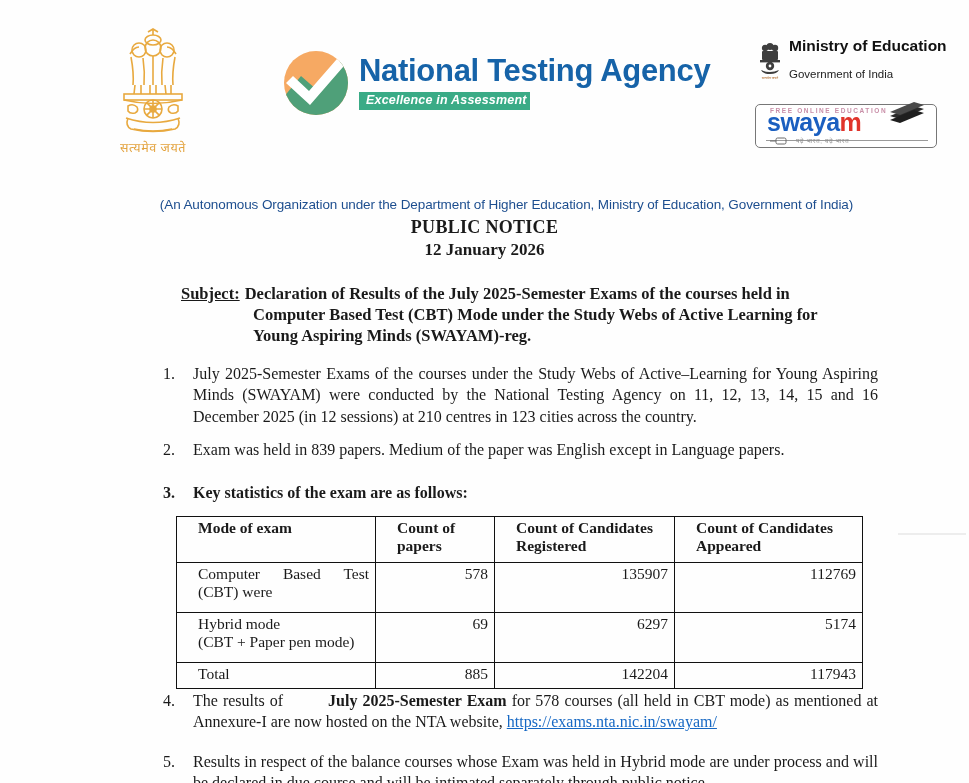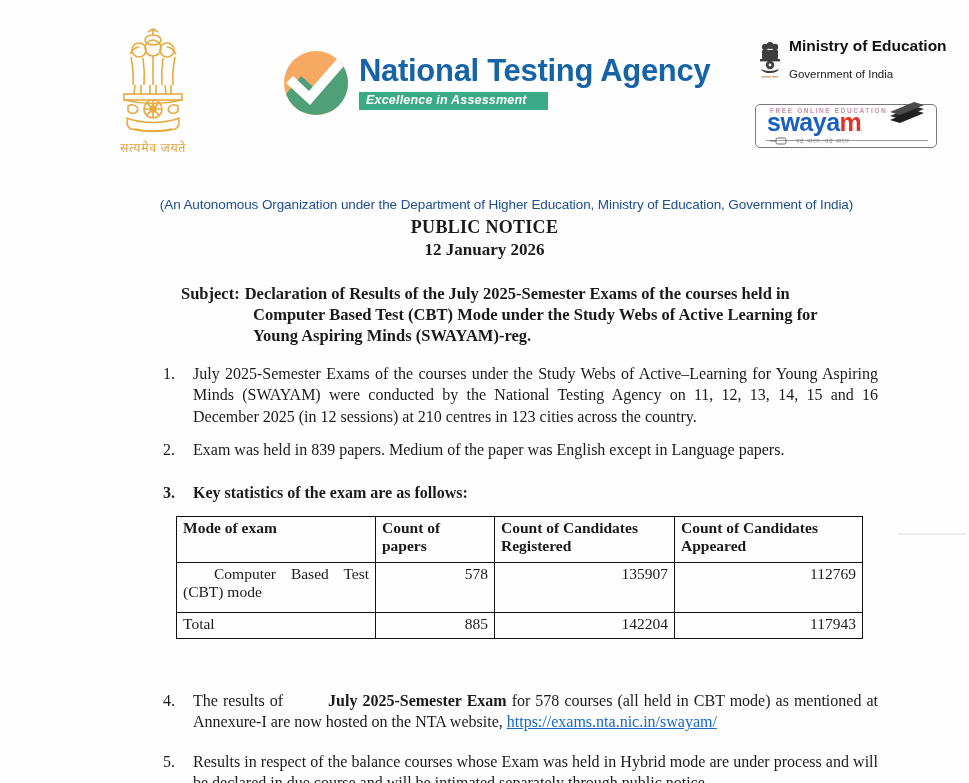--- a/index.html
+++ b/index.html
@@ -83,32 +83,32 @@
   }
   .nta-tagline {
     display: inline-block;
     margin-top: 6px;
     background: #3aab86;
     color: #ffffff;
     font-family: "Liberation Sans", sans-serif;
     font-size: 12.5px;
     font-weight: bold;
     font-style: italic;
-    padding: 2px 21px 3px 7px;
+    padding: 2px 3px 3px 7px;
     letter-spacing: 0.2px;
     white-space: nowrap;
   }
 
   
   .moe-wrap {
     position: absolute;
     left: 757px;
     top: 20px;
     display: flex;
-    align-items: center;
+    align-items: flex-end;
   }
   .moe-emblem { width: 26px; height: 40px; flex: none; margin-right: 6px; }
   .moe-lines { line-height: 1.05; }
   .moe-title {
     font-family: "Liberation Sans", sans-serif;
     font-size: 15.5px;
     font-weight: bold;
     color: #111;
     white-space: nowrap;
   }
@@ -230,21 +230,21 @@
     position: absolute;
     top: 283px;
     left: 181px;
     width: 681px;
     font-size: 16.5px;
     font-weight: bold;
     line-height: 1.28;
     text-align: justify;
     text-align-last: left;
   }
-  .subject .sub-label { margin-right: 5px; }
+  .subject .sub-label { margin-right: 5px; text-decoration: underline; }
   .subject-l1 { display: block; text-align: justify; }
   .subject-hang { display: block; padding-left: 72px; text-align: justify; }
   .subject-last { display: block; padding-left: 72px; }
 
   
   .item {
     position: absolute;
     display: flex;
     font-size: 16px;
     line-height: 1.33;
@@ -276,39 +276,38 @@
     position: absolute;
     top: 516px;
     left: 176px;
     width: 686px;
     border-collapse: collapse;
     font-size: 15.5px;
     table-layout: fixed;
   }
   .stats-table td, .stats-table th {
     border: 1.3px solid #111;
-    padding: 2px 6px 3px 6px;
+    padding: 2px 6px 3px 21px;
     vertical-align: top;
     font-weight: normal;
   }
   .stats-table thead th {
     font-weight: bold;
     text-align: left;
     text-align-last: justify;
     height: 40px;
   }
   .stats-table thead th.plain { text-align-last: left; }
   .col-mode   { width: 199px; }
   .col-papers { width: 119px; }
   .col-reg    { width: 180px; }
   .col-app    { width: 188px; }
   .cell-just {
     text-align: justify;
     text-align-last: justify;
-    margin-left: 31px;
   }
   .num-cell { text-align: right; }
   .row-tall td { height: 44px; }
   .row-total td { height: 20px; }
 
   
   .scan-artifact {
     position: absolute;
     top: 533px;
     left: 898px;
@@ -462,25 +461,34 @@
         <th class="plain">Mode of exam</th>
         <th>Count of papers</th>
         <th>Count of Candidates Registered</th>
         <th>Count of Candidates Appeared</th>
       </tr>
     </thead>
     <tbody>
       <tr class="row-tall">
         <td>
           <div class="cell-just">Computer Based Test</div>
-          <div>(CBT) mode</div>
+          <div>(CBT) were</div>
         </td>
         <td class="num-cell">578</td>
         <td class="num-cell">135907</td>
         <td class="num-cell">112769</td>
+      </tr>
+      <tr class="row-tall">
+        <td>
+          <div>Hybrid mode</div>
+          <div>(CBT + Paper pen mode)</div>
+        </td>
+        <td class="num-cell">69</td>
+        <td class="num-cell">6297</td>
+        <td class="num-cell">5174</td>
       </tr>
       <tr class="row-total">
         <td>Total</td>
         <td class="num-cell">885</td>
         <td class="num-cell">142204</td>
         <td class="num-cell">117943</td>
       </tr>
     </tbody>
   </table>
 

